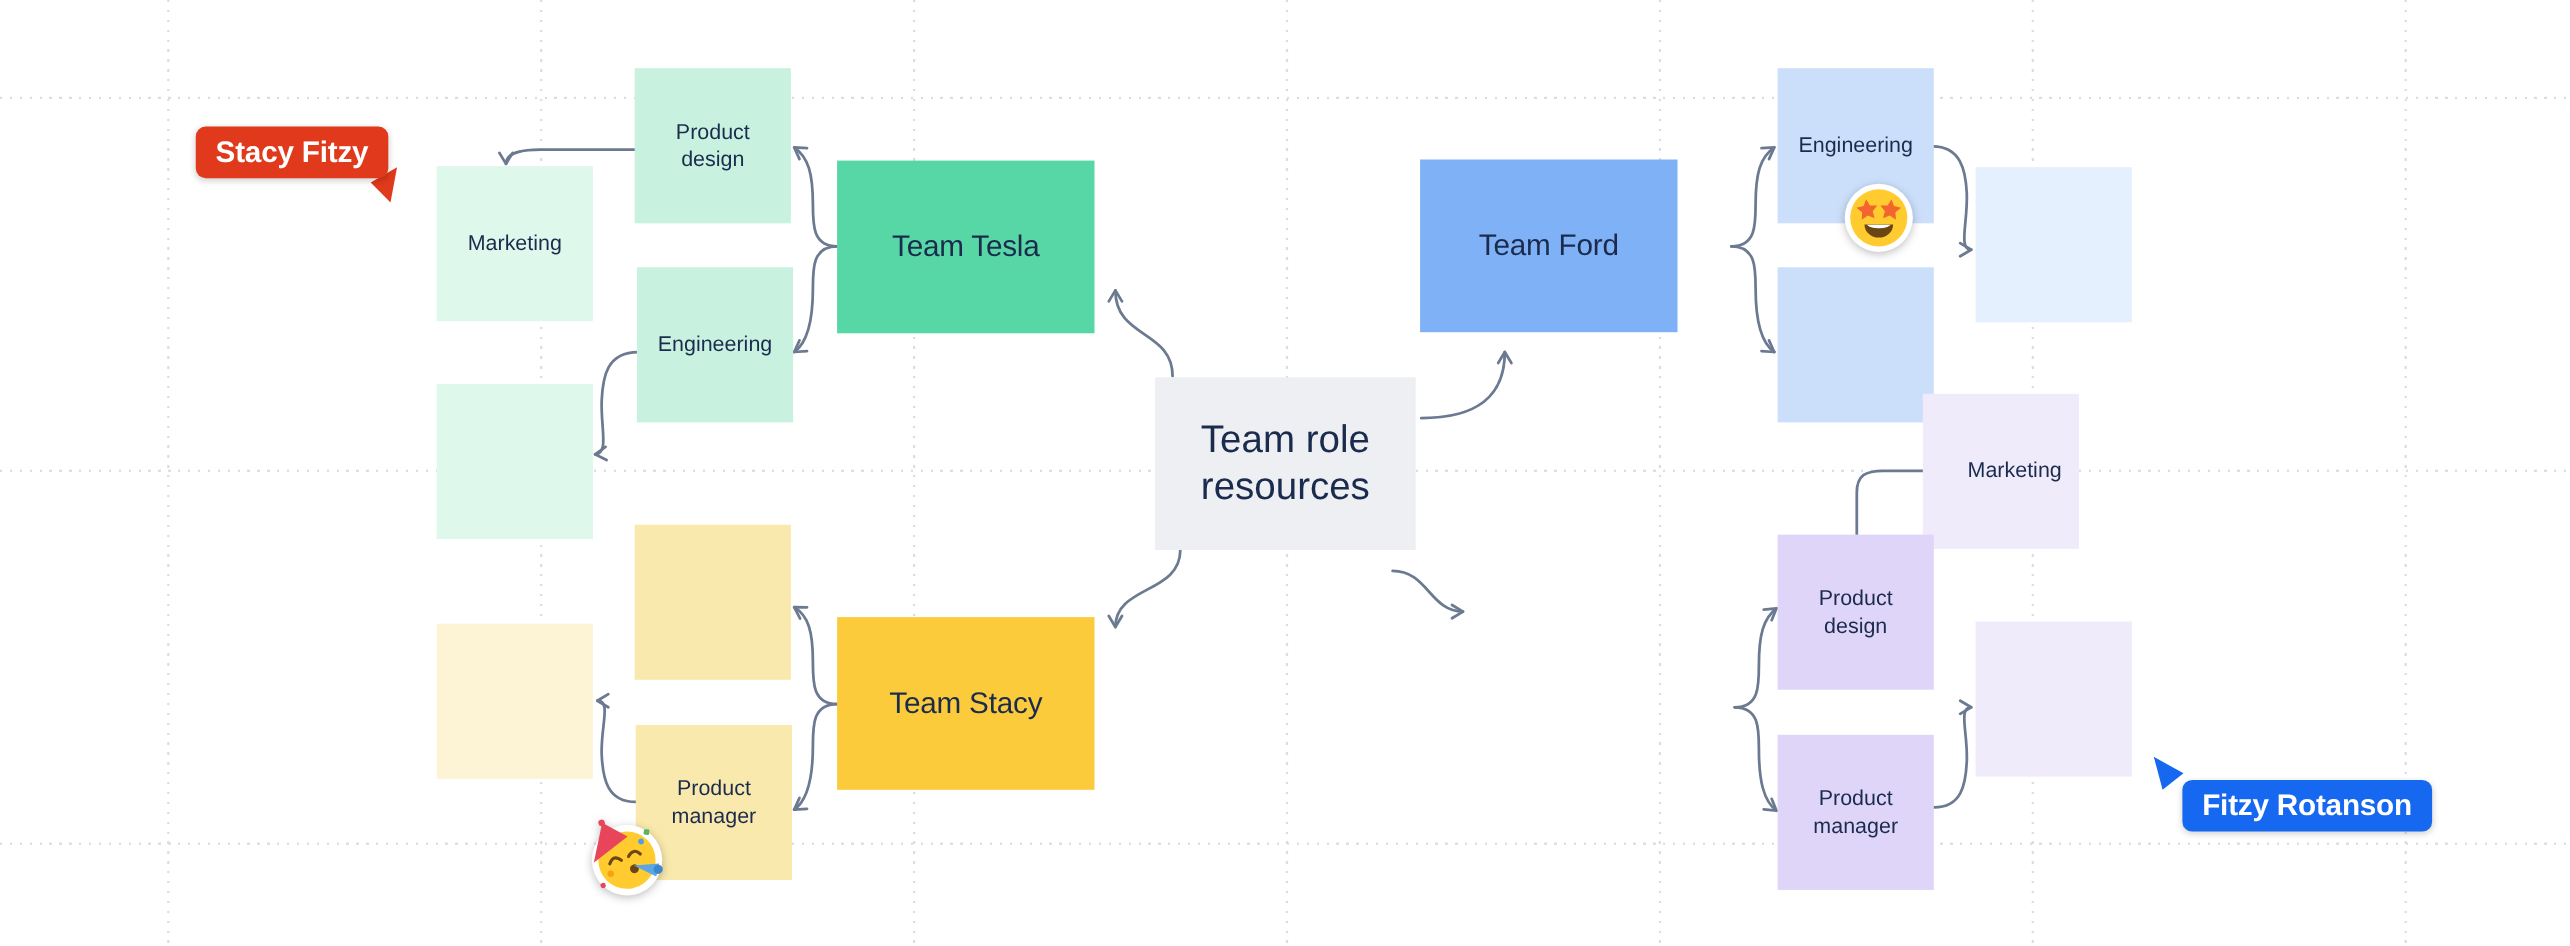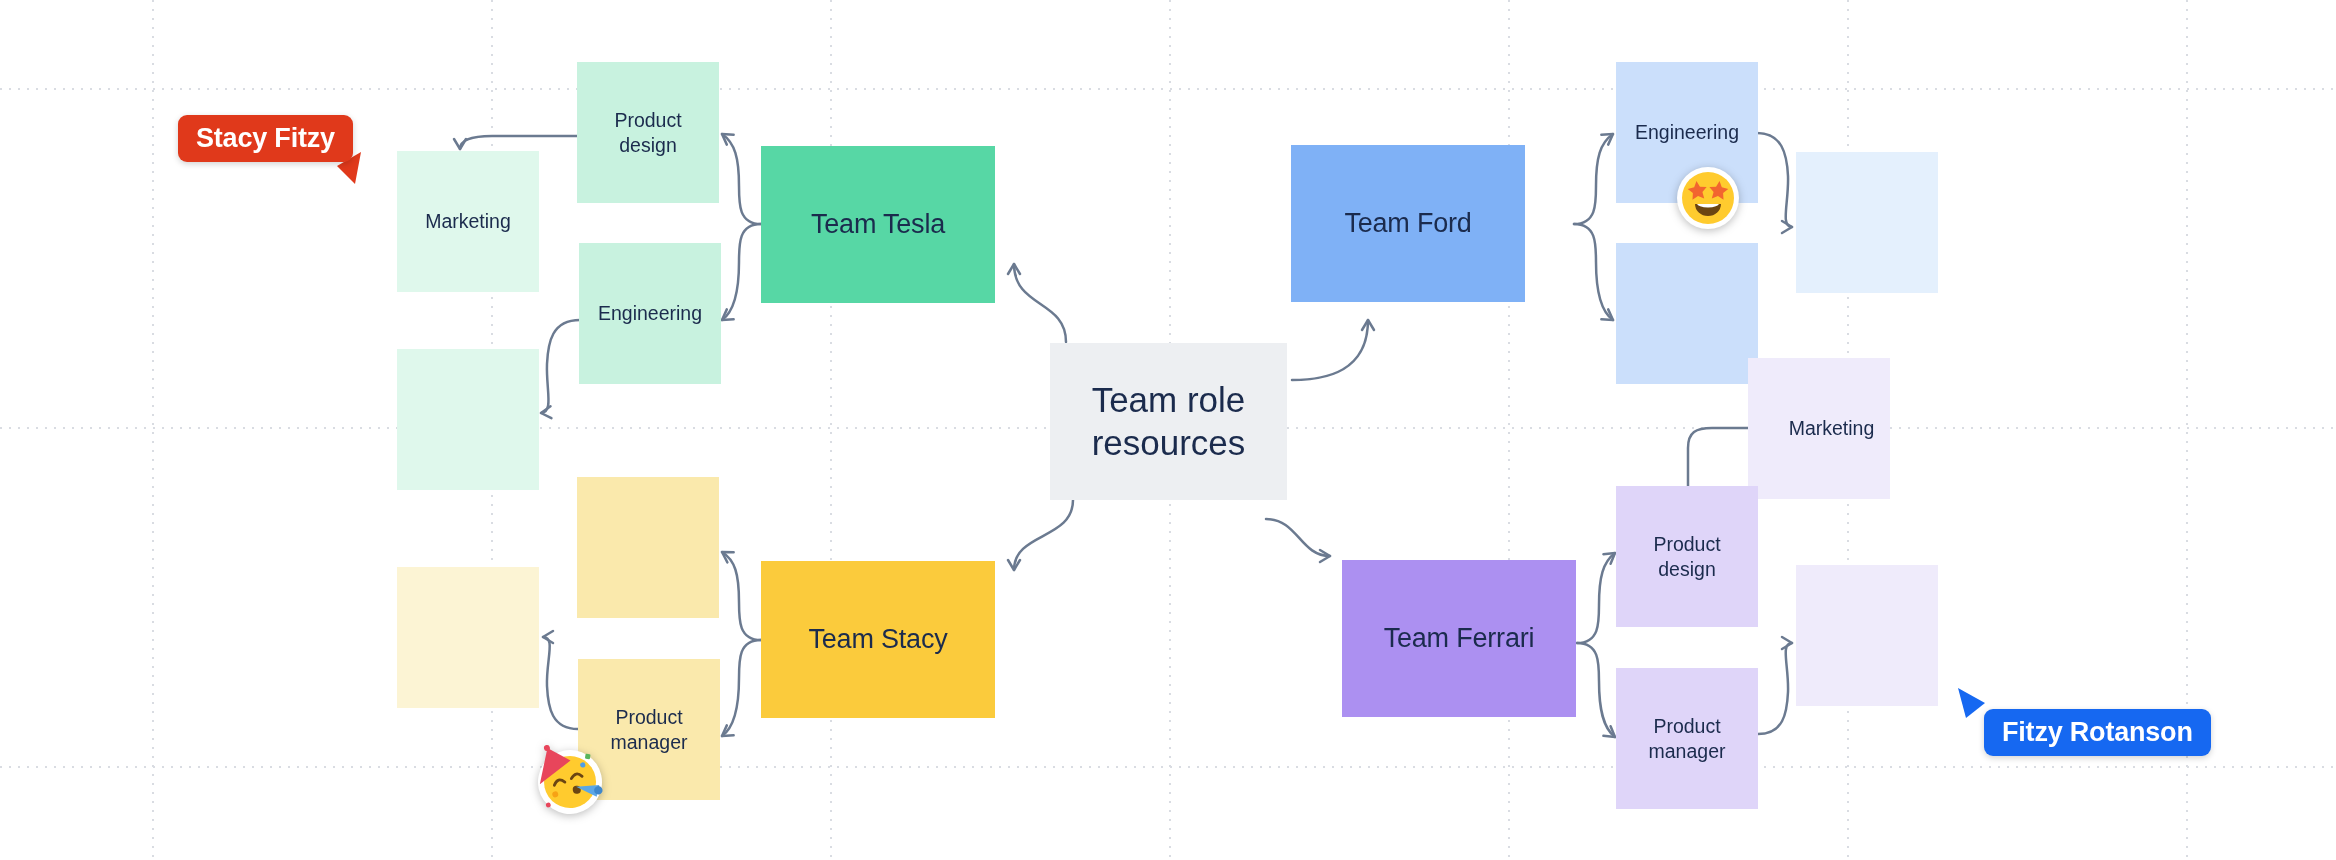--- a/index.html
+++ b/index.html
@@ -125,23 +125,20 @@
 
   <div class="node team tesla-box" id="n-tesla">
     <span>Team Tesla</span>
   </div>
   <div class="node team ford-box" id="n-ford">
     <span>Team Ford</span>
   </div>
   <div class="node team holden-box" id="n-holden">
     <span>Team Stacy</span>
   </div>
-  <div class="node team ferrari-box" id="n-ferrari">
-    <span>Team Ferrari</span>
-  </div>
 
   <div class="node sticky mint1" id="n-tesla-pd">
     <span>Product design</span>
   </div>
   <div class="node sticky mint1" id="n-tesla-eng">
     <span>Engineering</span>
   </div>
   <div class="node sticky mint2" id="n-research">
     <span>Marketing</span>
   </div>

